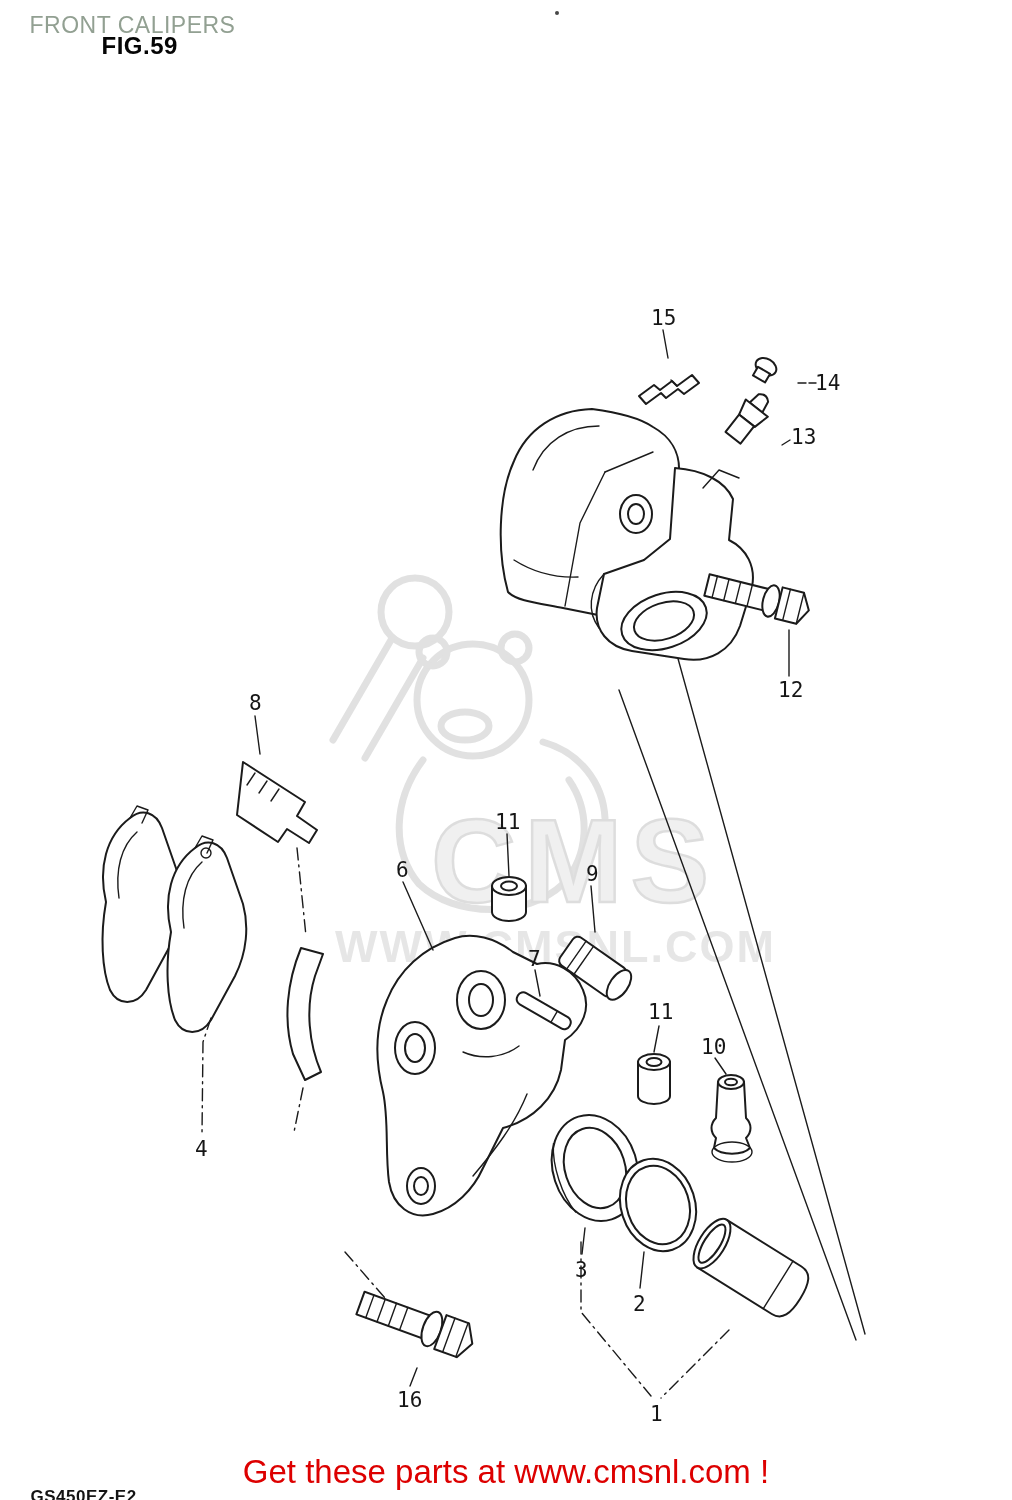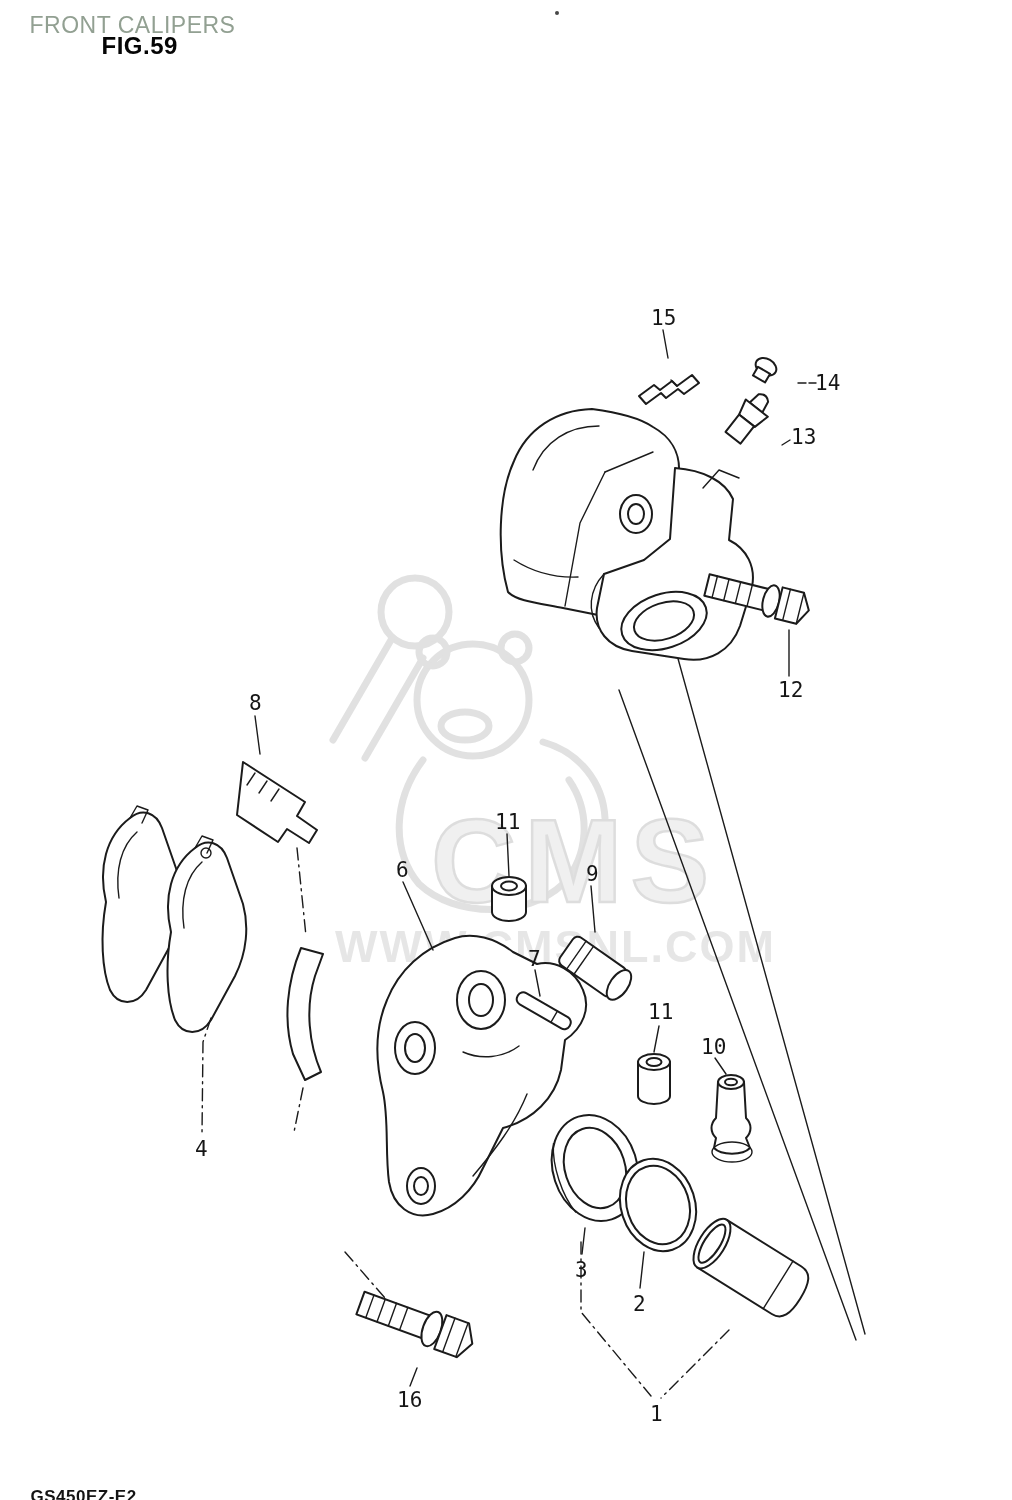--- a/index.html
+++ b/index.html
@@ -248,14 +248,15 @@
       <text class="plabel" x="698" y="1054">10</text>
       <text class="plabel" x="192" y="1156">4</text>
       <text class="plabel" x="572" y="1277">3</text>
       <text class="plabel" x="630" y="1311">2</text>
       <text class="plabel" x="394" y="1407">16</text>
       <text class="plabel" x="647" y="1421">1</text>
     </g>
   </svg>
 
   <div class="model-code">GS450EZ-E2</div>
+  <div class="promo">Get these parts at www.cmsnl.com !</div>
 
 </div>
 
 </body></html>

